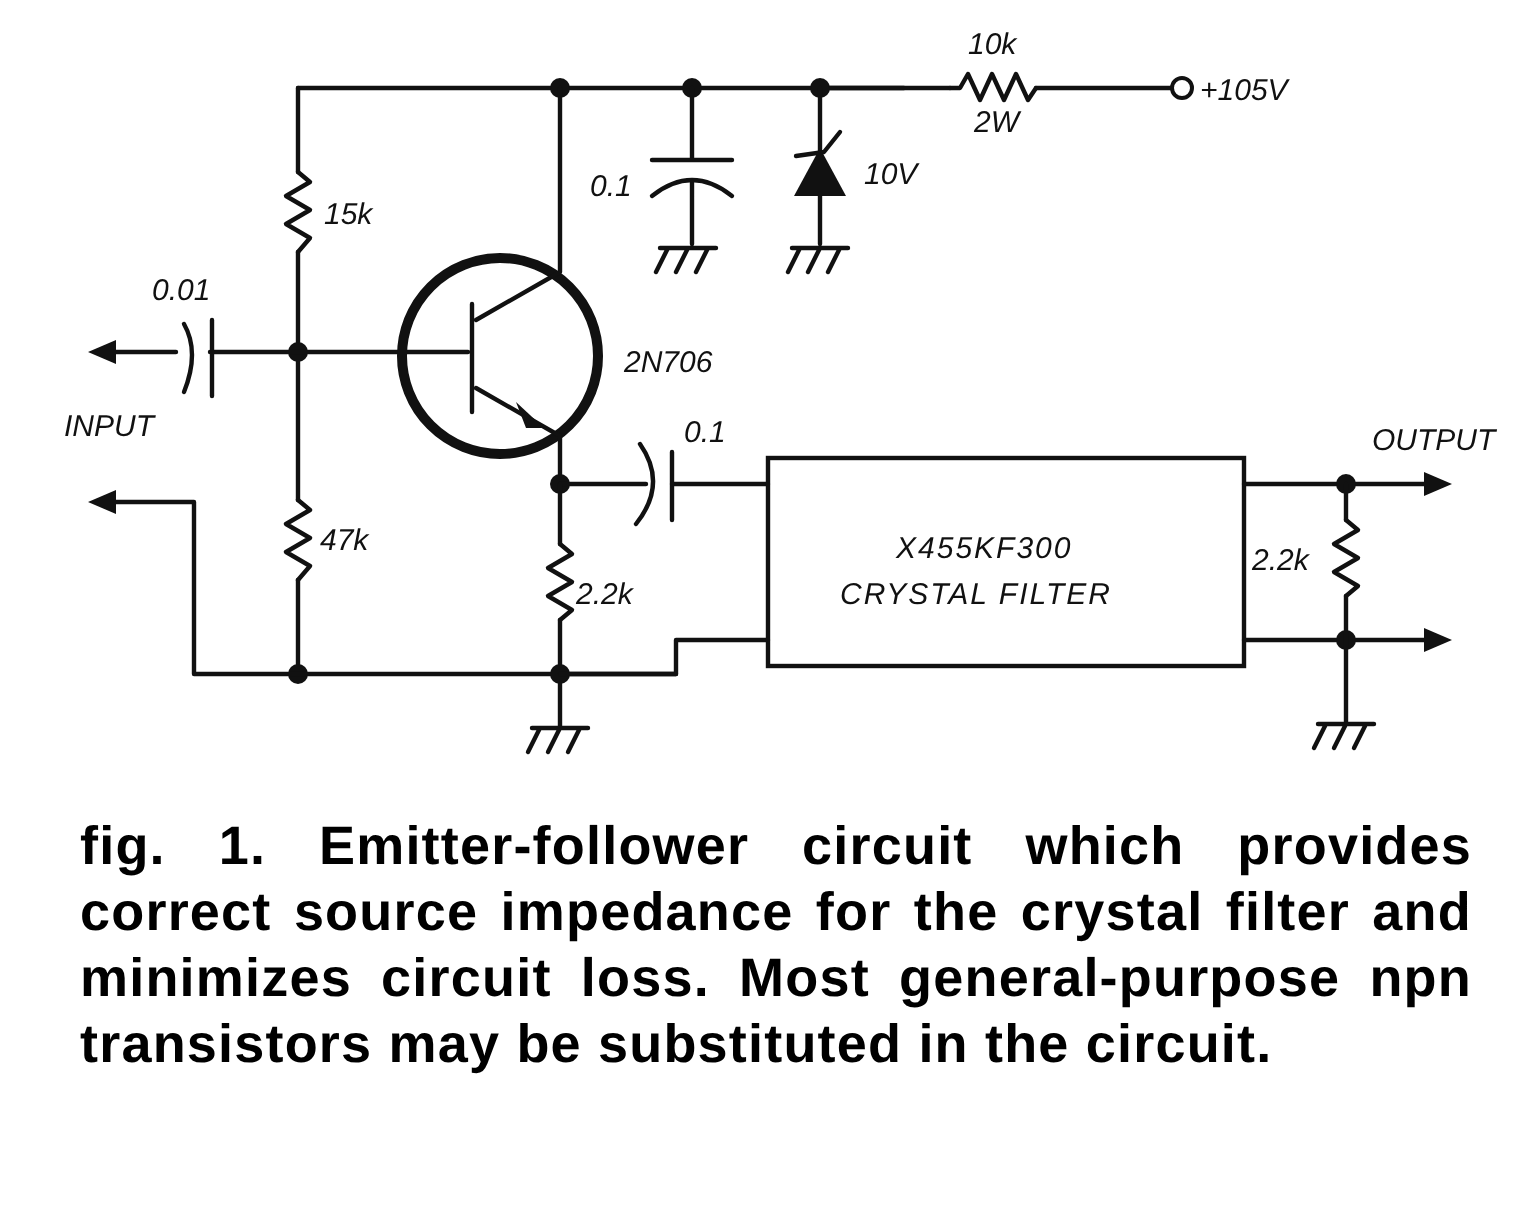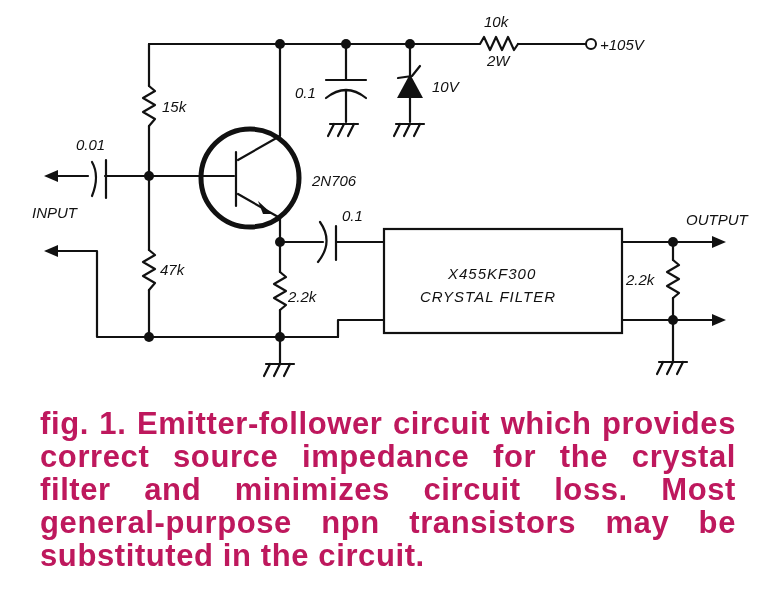--- a/index.html
+++ b/index.html
@@ -3,21 +3,21 @@
 <meta charset="utf-8">
 <style>
   html, body { margin: 0; padding: 0; background: #ffffff; }
   body { width: 766px; height: 608px; position: relative; overflow: hidden; font-family: "Liberation Sans", sans-serif; }
   #schematic { position: absolute; left: 0; top: 0; }
   .w { stroke: #111; stroke-width: 2.2; fill: none; stroke-linecap: round; stroke-linejoin: round; }
   .thick { stroke: #111; stroke-width: 5; fill: none; }
   .dot { fill: #111; }
   .lbl { font-family: "Liberation Sans", sans-serif; font-style: italic; font-size: 15px; fill: #111; }
   .box-lbl { font-family: "Liberation Sans", sans-serif; font-style: italic; font-size: 15px; fill: #111; letter-spacing: 1px; }
-  #caption { position: absolute; left: 40px; top: 407px; width: 696px; font-family: "Liberation Sans", sans-serif; font-weight: bold; font-size: 31px; line-height: 33px; color: #be185d; text-align: justify; letter-spacing: 0.6px; margin: 0; }
+  #caption { position: absolute; left: 40px; top: 407px; width: 696px; font-family: "Liberation Sans", sans-serif; font-weight: bold; font-size: 27px; line-height: 33px; color: #000000; text-align: justify; letter-spacing: 0.6px; margin: 0; }
 </style>
 </head>
 <body>
 
 <svg id="schematic" width="766" height="400" viewBox="0 0 766 400">
 
   <path class="w" d="M149 44 H 452"></path>
   <path class="w" d="M406 44 H 475 M 518 44 H 586"></path>
   <path class="w" d="M475 44 L480 44 L484 37 L490 50 L496 37 L502 50 L508 37 L514 50 L518 44"></path>
   <circle cx="591" cy="44" r="5" fill="#fff" stroke="#111" stroke-width="2"></circle>

